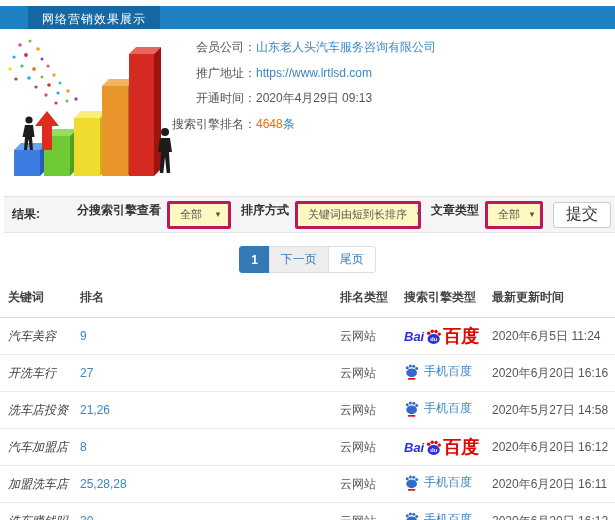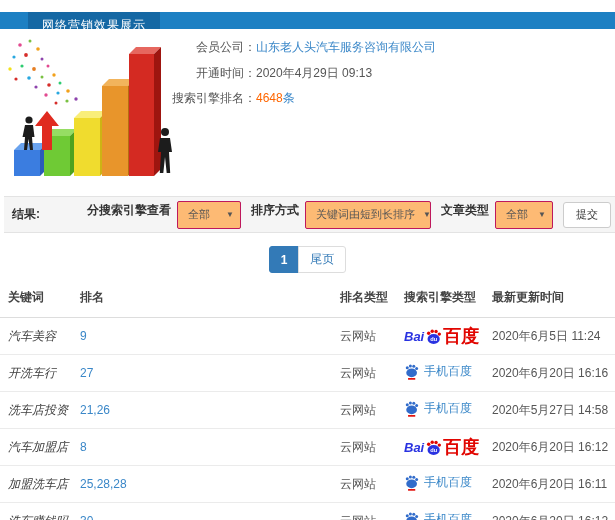--- a/index.html
+++ b/index.html
@@ -1,21 +1,21 @@
 <!DOCTYPE html>
 <html><head>
 <meta charset="utf-8">
 <style>
   * { margin:0; padding:0; box-sizing:border-box; }
   html,body { width:615px; height:520px; background:#fff; overflow:hidden;
               font-family:"Liberation Sans","DejaVu Sans",sans-serif; }
   .page { position:relative; width:615px; height:520px; background:#fff; }
 
   
-  .topbar { position:absolute; top:12px; left:0; width:615px; height:27px;
+  .topbar { position:absolute; top:6px; left:0; width:615px; height:27px;
             background:#1d80c3; border-bottom:2px solid #3f97d2; }
   .topbar-tab { position:absolute; left:28px; top:0; height:27px; padding:0 14px;
                 background:#1568a4; display:flex; align-items:center; }
   .topbar-title { color:#fff; font-size:12px; letter-spacing:1px; }
 
   
   .info-section { position:absolute; top:29px; left:0; width:615px; height:164px; background:#fff; }
   .illustration { position:absolute; left:2px; top:4px; width:176px; height:158px; }
   .info-rows { position:absolute; left:170px; top:6px; }
   .info-row { display:flex; align-items:center; height:25.5px; font-size:12px; }
@@ -24,29 +24,29 @@
   .link-blue { color:#3a87c8; text-decoration:none; cursor:pointer; }
   .count-orange { color:#ff6600; }
 
   
   .filter-bar { position:absolute; top:196px; left:4px; width:615px; height:37px;
                 background:#f5f5f5; border-top:1px solid #e3e3e3; border-bottom:1px solid #e3e3e3;
                 display:flex; align-items:center; padding:0 8px; }
   .filter-section-label { font-size:12px; font-weight:bold; color:#333; }
   .filter-controls { margin-left:auto; display:flex; align-items:center; }
   .filter-group-label { font-size:12px; font-weight:bold; color:#333; margin:0 6px 8px 10px; white-space:nowrap; }
-  .select-box { height:28px; background:#fdba74; border:1px solid #be185d; border-radius:2px;
+  .select-box { height:28px; background:#fef9c3; border:3px solid #be185d; border-radius:2px;
                 display:flex; align-items:center; justify-content:space-between;
                 font-size:11px; color:#555; padding:0 6px 0 10px; cursor:pointer; white-space:nowrap; }
   .select-box .caret { font-size:8px; color:#555; margin-left:8px; }
   .sel-engine { width:64px; }
   .sel-sort   { width:126px; }
   .sel-type   { width:58px; }
   .submit-btn { height:26px; margin-left:10px; padding:0 12px; background:#fff;
-                border:1px solid #ccc; border-radius:3px; font-size:11px; color:#333; cursor:pointer; }
+                border:1px solid #ccc; border-radius:3px; font-size:16px; color:#333; cursor:pointer; }
 
   
   .pagination { position:absolute; top:246px; left:0; width:615px;
                 display:flex; justify-content:center; }
   .page-item { min-width:30px; height:27px; padding:0 11px; display:flex; align-items:center; justify-content:center;
                font-size:12px; color:#337ab7; background:#fff; border:1px solid #ddd;
                margin-left:-1px; cursor:pointer; }
   .page-item.first { margin-left:0; border-radius:3px 0 0 3px; }
   .page-item.last  { border-radius:0 3px 3px 0;padding-left:11px; }
   .page-item.active { background:#337ab7; border-color:#337ab7; color:#fff; font-weight:bold; }
@@ -154,20 +154,24 @@
         <path d="M158 105 h10 l2 14 h-3 l1.2 21 h-3.5 l-1.7-16 -1.7 16 h-3.5 l1.2-21 h-3 z"></path>
       </g>
     </svg>
 
     <div class="info-rows">
       <div class="info-row">
         <span class="info-label">会员公司：</span>
         <a class="info-value link-blue">山东老人头汽车服务咨询有限公司</a>
       </div>
       <div class="info-row">
+        <span class="info-label">推广地址：</span>
+        <a class="info-value link-blue">https://www.lrtlsd.com</a>
+      </div>
+      <div class="info-row">
         <span class="info-label">开通时间：</span>
         <span class="info-value">2020年4月29日 09:13</span>
       </div>
       <div class="info-row">
         <span class="info-label">搜索引擎排名：</span>
         <span class="info-value"><span class="count-orange">4648</span><span class="link-blue">条</span></span>
       </div>
     </div>
   </div>
 
@@ -188,20 +192,21 @@
       <div class="select-box sel-type">
         <span>全部</span>
         <span class="caret">▼</span>
       </div>
       <button class="submit-btn">提交</button>
     </div>
   </div>
 
   <div class="pagination">
     <div class="page-item first active">1</div>
+    <div class="page-item next">下一页</div>
     <div class="page-item last">尾页</div>
   </div>
 
   <table class="results-table">
     <colgroup>
         <col class="c-keyword">
         <col class="c-rank">
         <col class="c-ranktype">
         <col class="c-engine">
         <col class="c-time">

